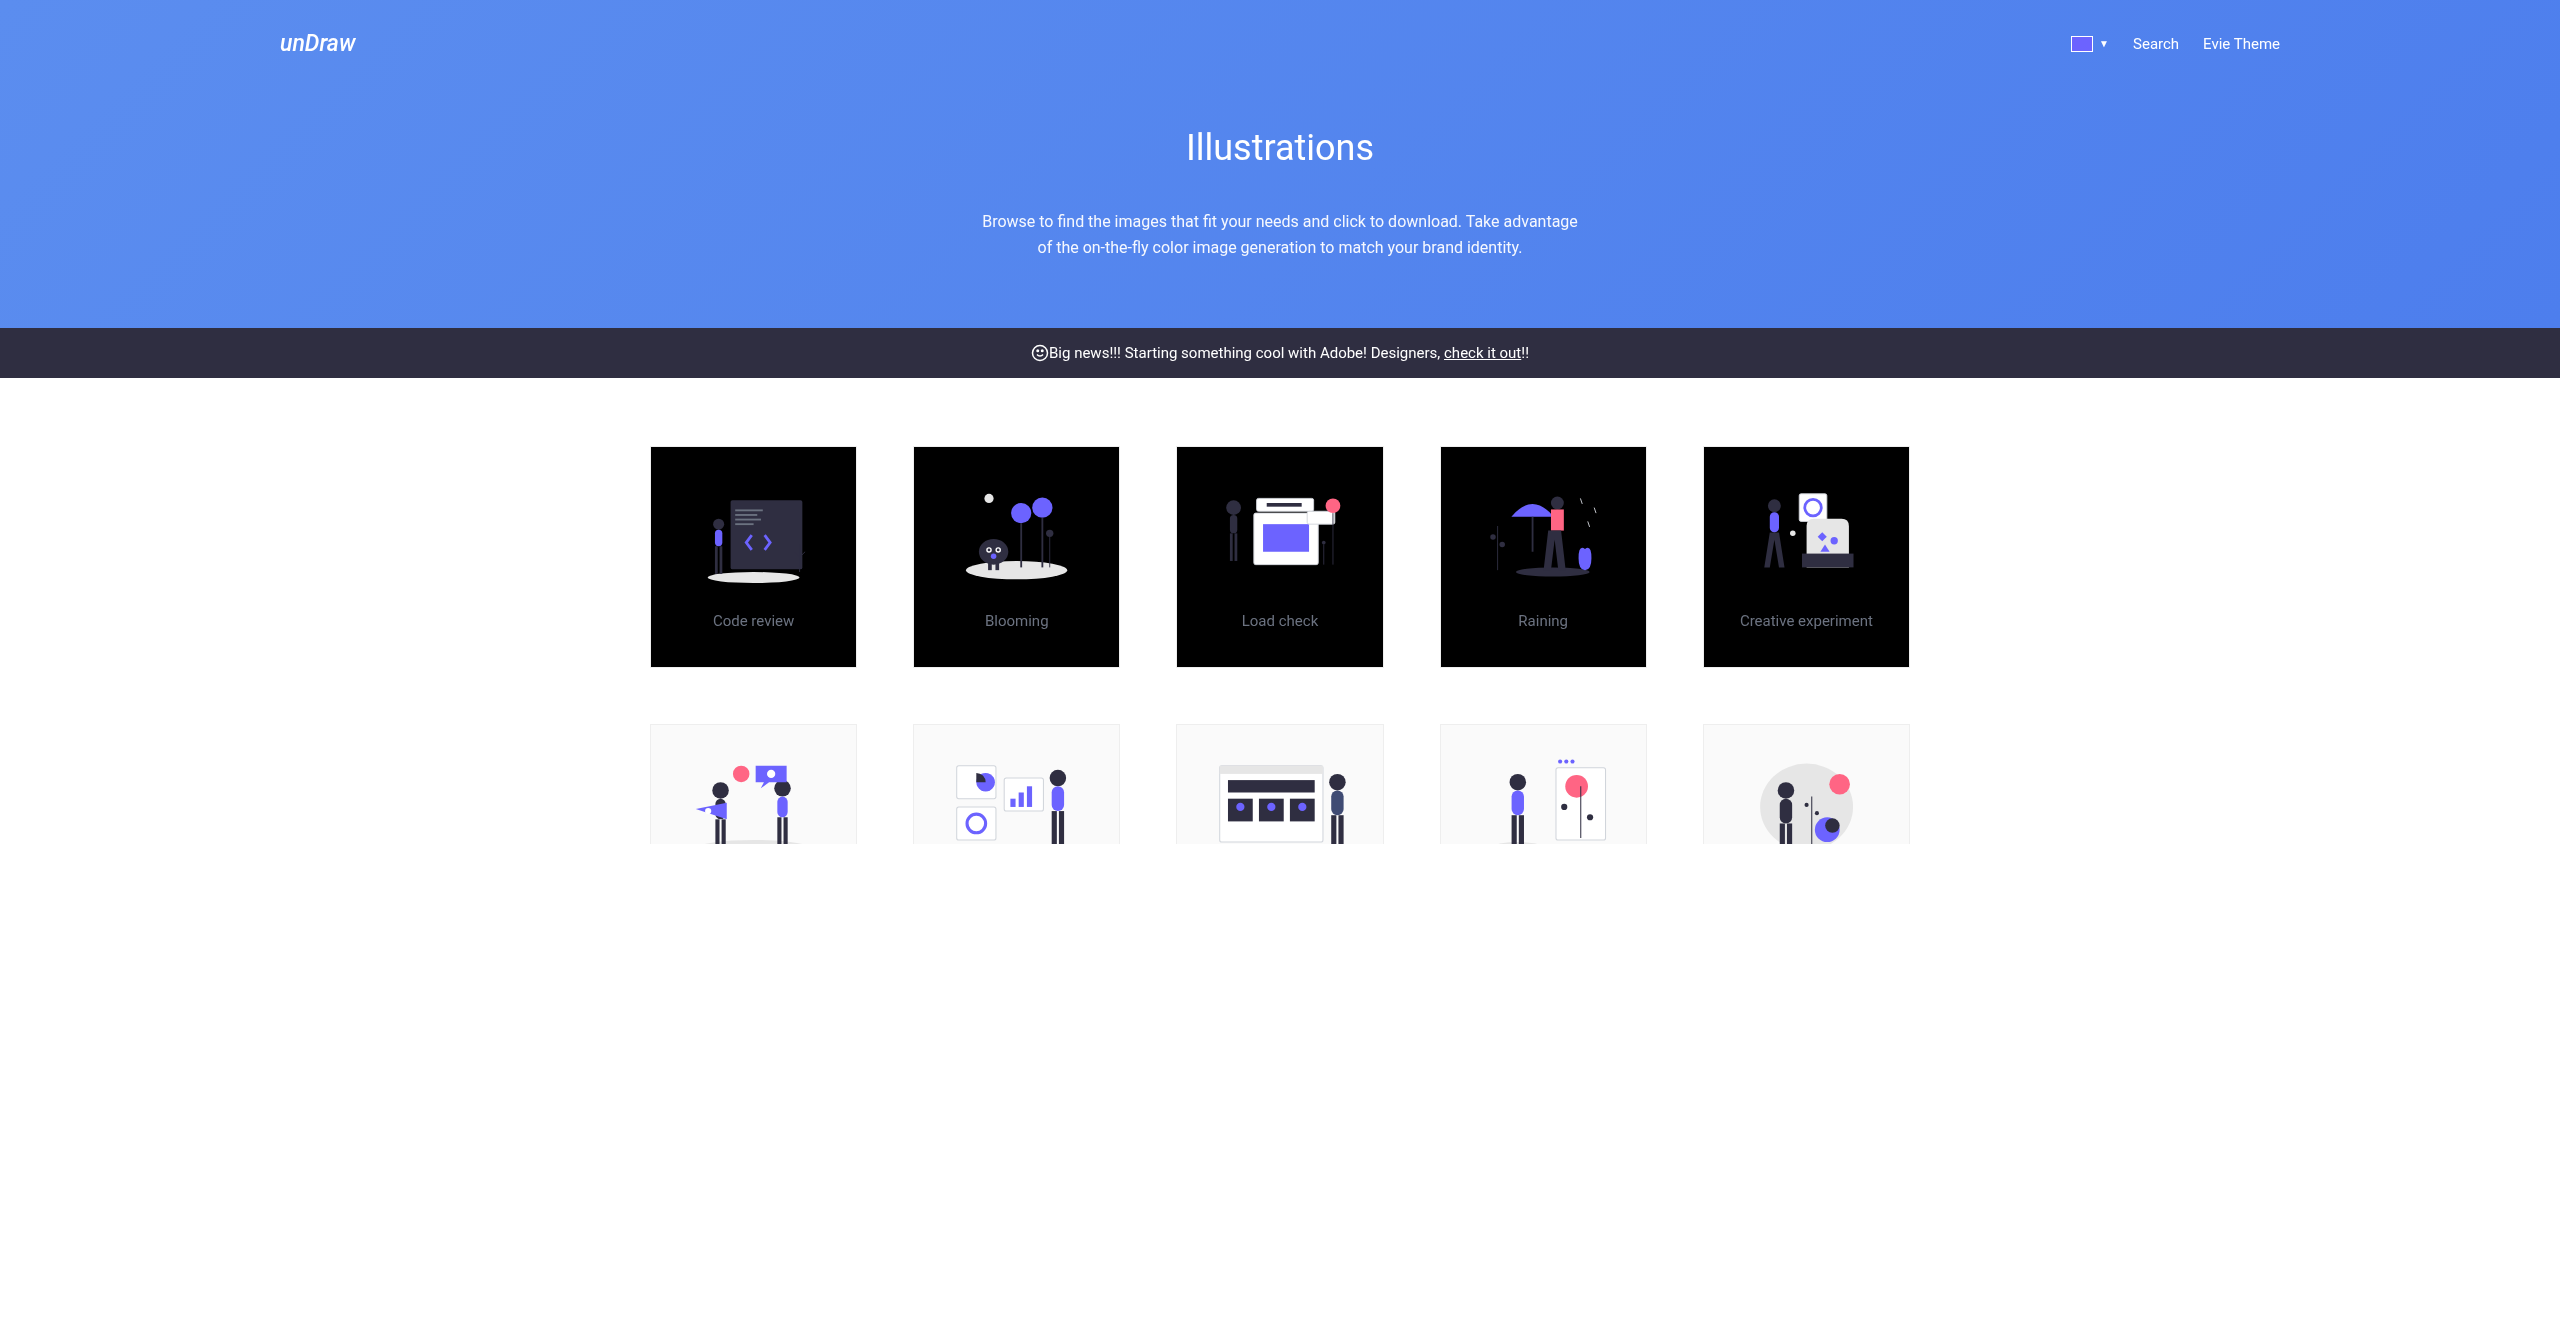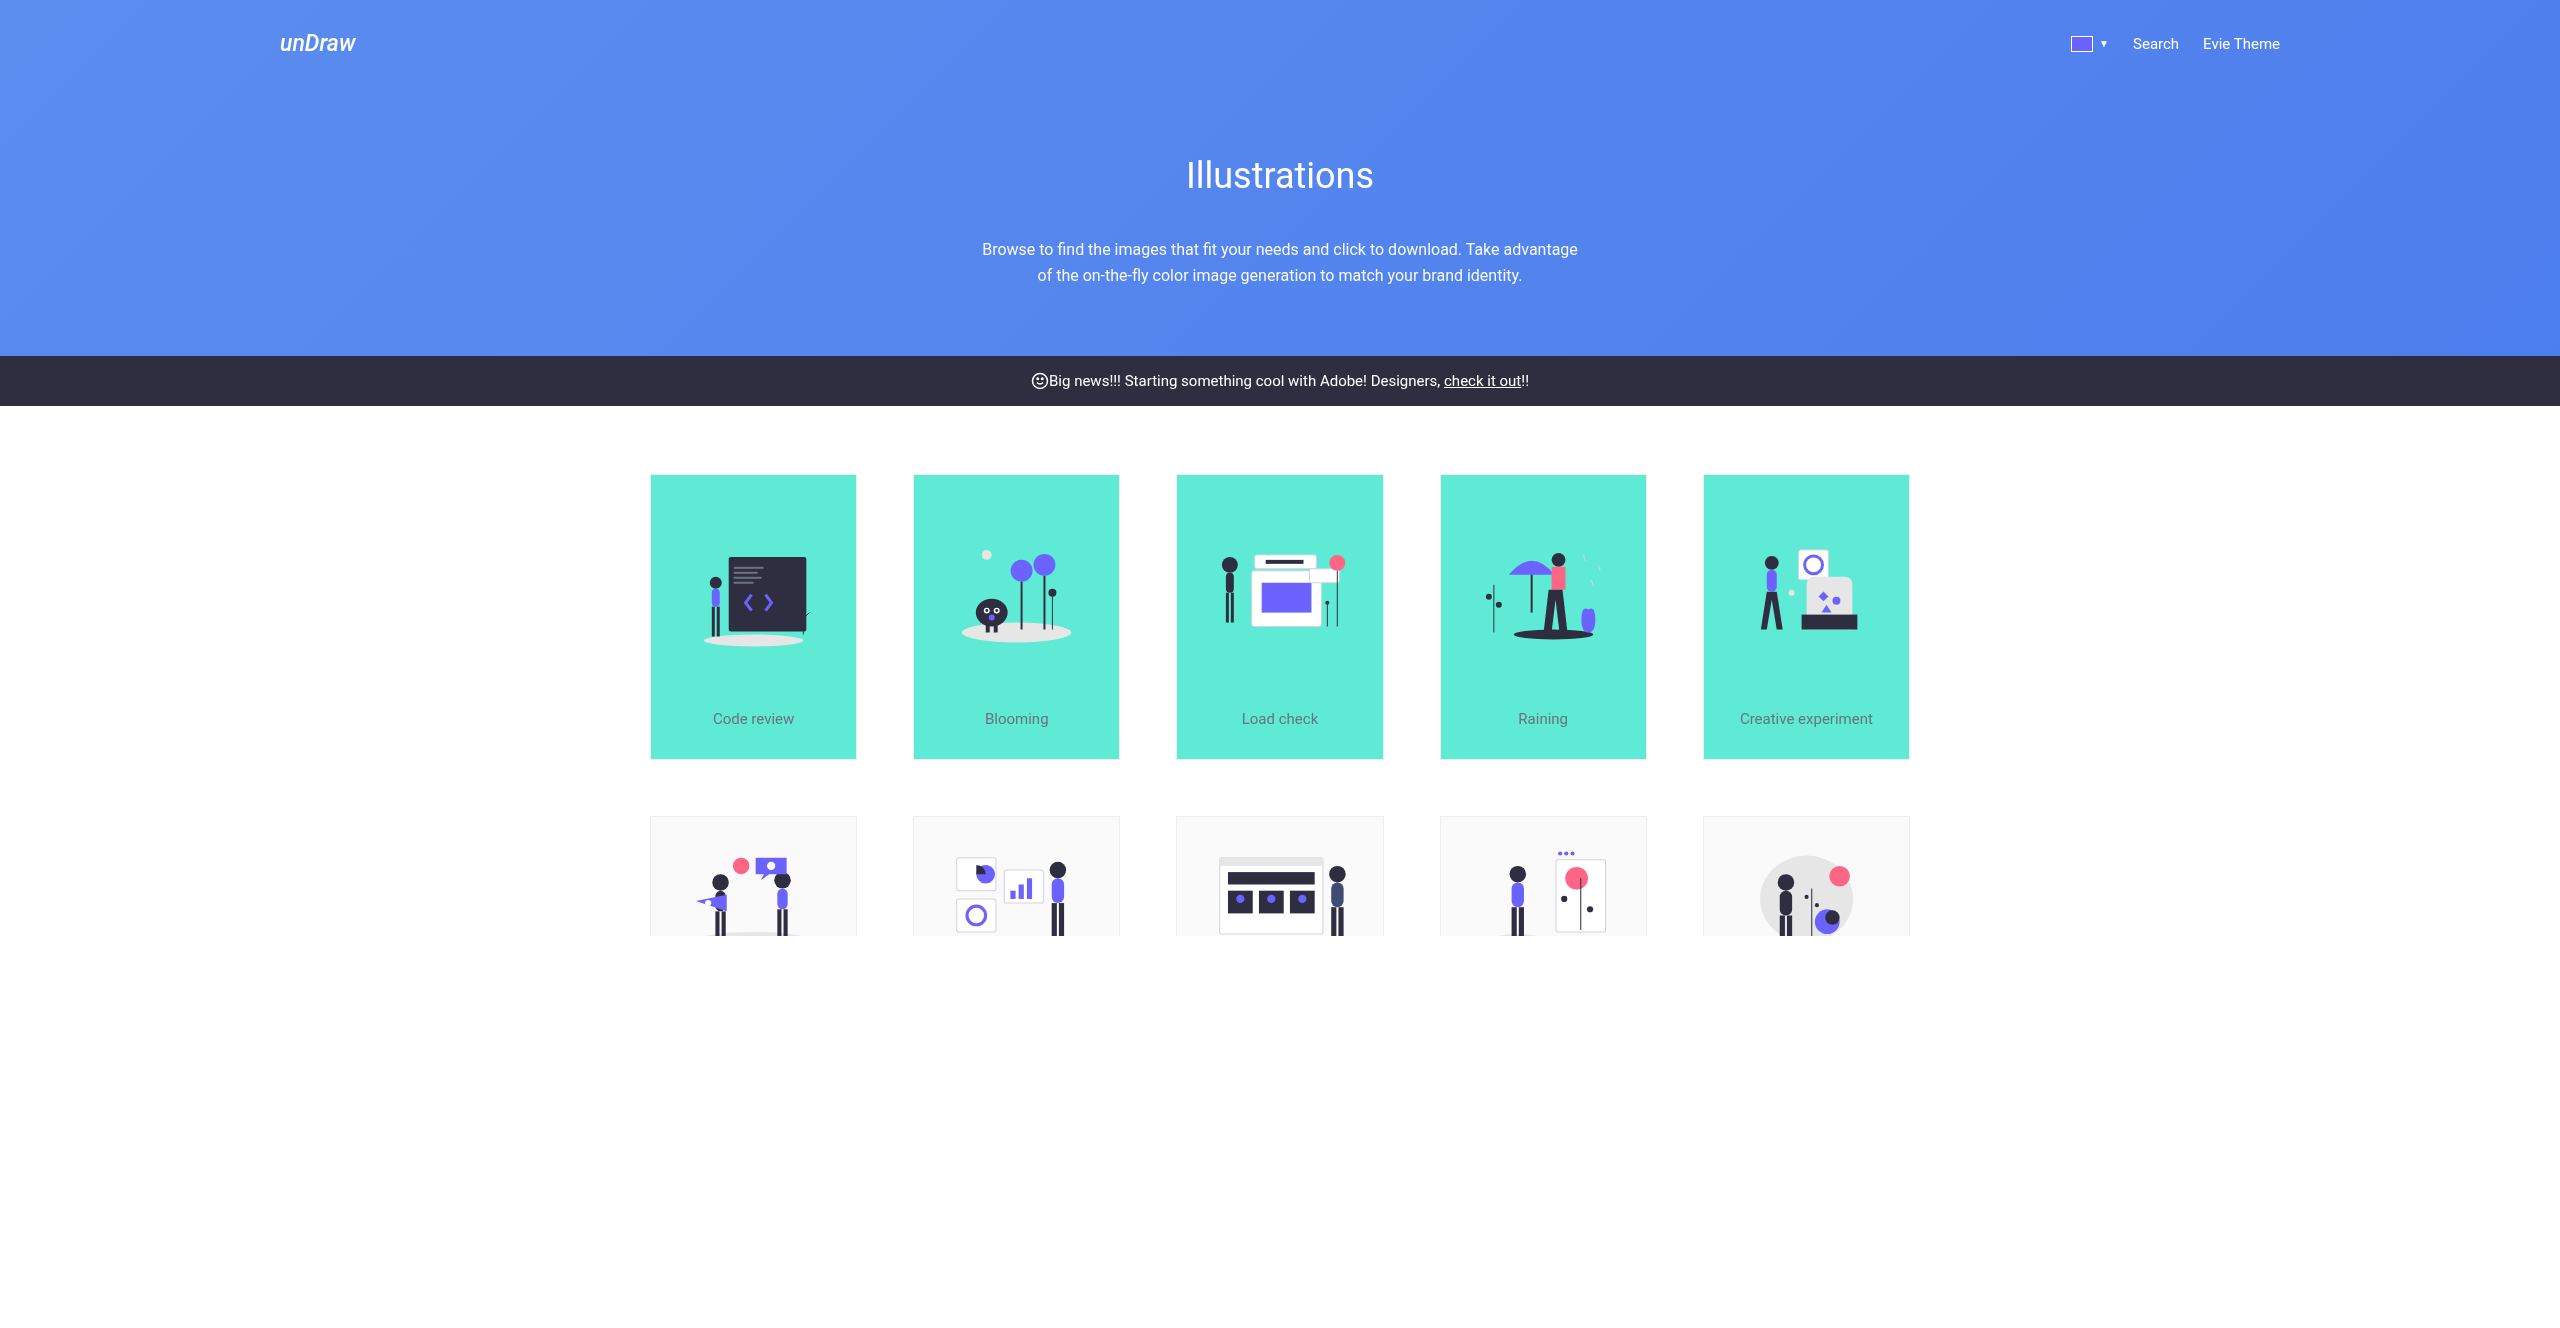--- a/index.html
+++ b/index.html
@@ -58,21 +58,20 @@
       cursor: pointer;
     }
     .hero-content {
       text-align: center;
       padding: 70px 0 0 0;
     }
     .hero-title {
       font-size: 36px;
       font-weight: 400;
       margin-bottom: 40px;
-      margin-top: 28px;
     }
     .hero-description {
       font-size: 16px;
       line-height: 1.6;
       max-width: 600px;
       margin: 8px auto;
       opacity: 0.95;
     }
     .news-banner {
       background: #2f2e41;
@@ -97,28 +96,28 @@
       padding: 68px 130px;
     }
     .gallery-grid {
       display: grid;
       grid-template-columns: repeat(5, 1fr);
       gap: 56px 56px;
       max-width: 1260px;
       margin: 0 auto;
     }
     .card {
-      background: #5eead4;
+      background: #000000;
       border: 1px solid #eee;
       cursor: pointer;
       display: flex;
       flex-direction: column;
       align-items: center;
-      padding: 3px;
-      height: 286px;
+      padding: 9px;
+      height: 222px;
     }
     .card-image {
       flex: 1;
       width: 100%;
       display: flex;
       align-items: center;
       justify-content: center;
       padding: 20px 20px 0 20px;
     }
     .card-title {

